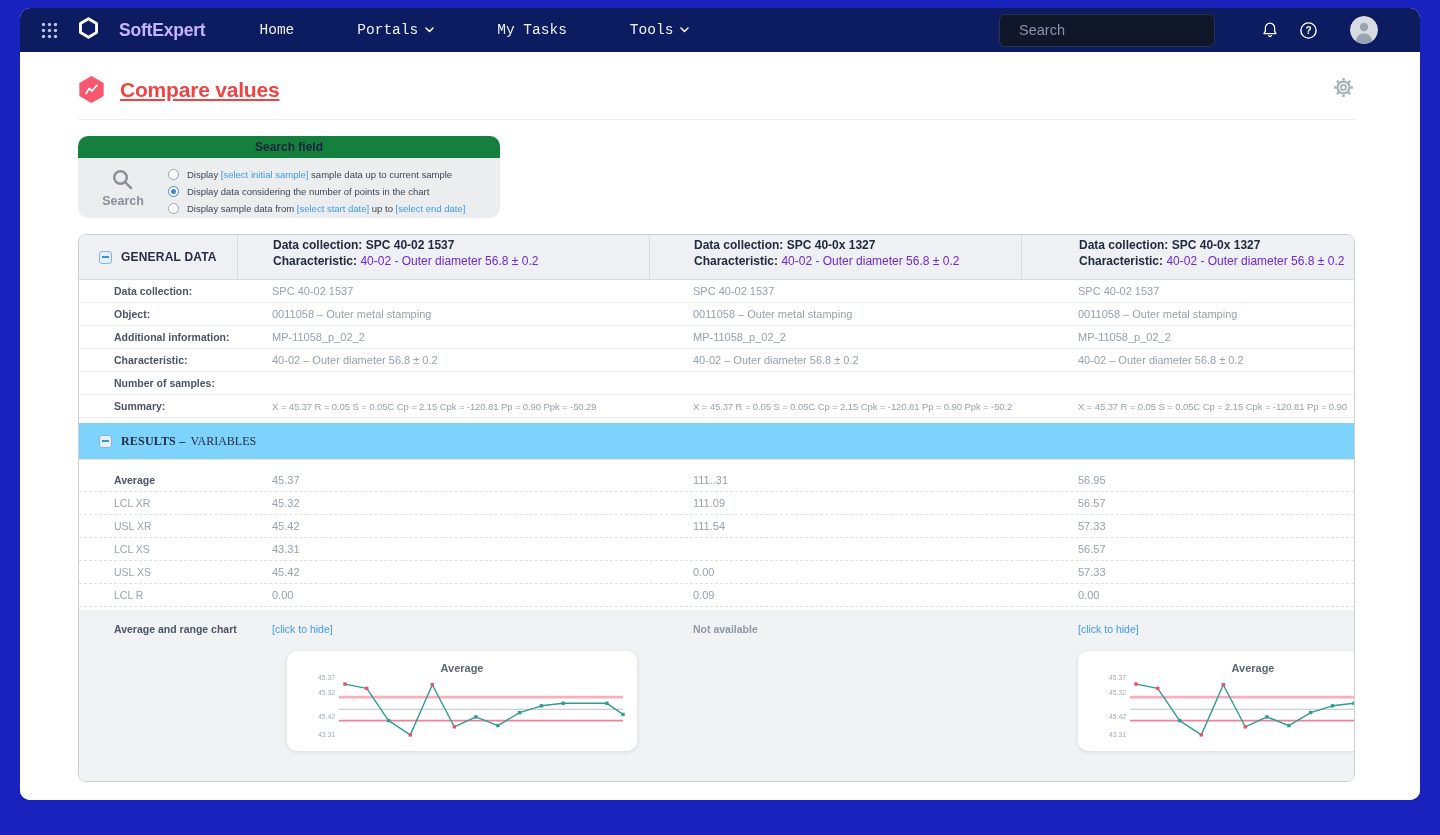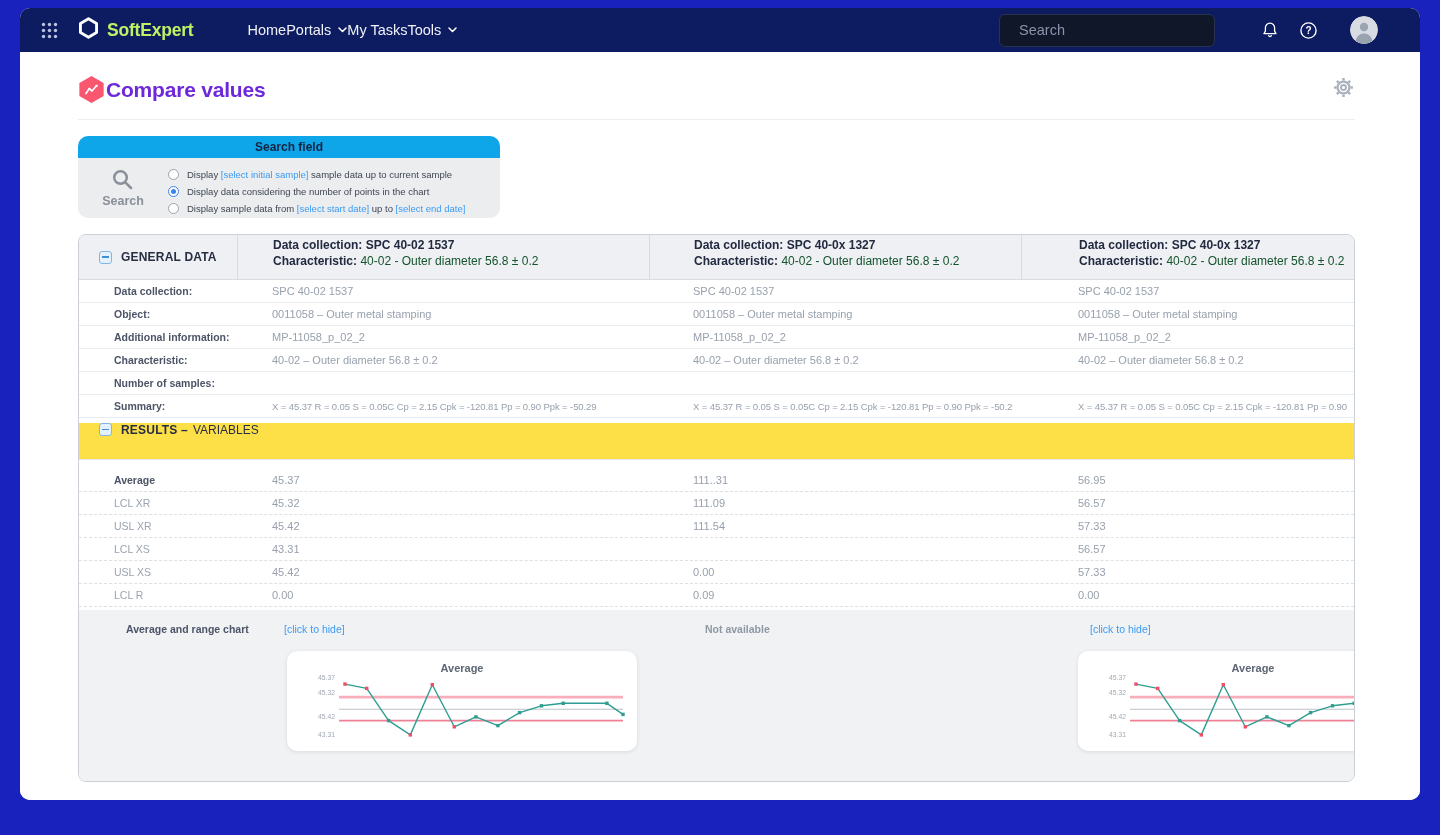--- a/index.html
+++ b/index.html
@@ -3,43 +3,43 @@
 <meta charset="utf-8">
 <style>
   html,body{margin:0;padding:0;background:#1a22be;font-family:"Liberation Sans",sans-serif;-webkit-font-smoothing:antialiased;}
   .frame{width:1440px;height:835px;box-sizing:border-box;padding:8px 20px 0;background:#1a22be;}
   .app{width:1400px;height:792px;border-radius:10px;overflow:hidden;display:flex;flex-direction:column;background:#fff;}
 
   
   .navbar{height:44px;background:#0d1c60;display:flex;align-items:center;flex:none;}
   .waffle{margin-left:20px;display:flex;cursor:pointer;}
   .logo{display:flex;align-items:center;margin-left:18px;cursor:pointer;}
-  .logo-text{color:#bef264;font-weight:bold;font-size:17.5px;margin-left:7px;letter-spacing:-0.2px;}
-  .menu{display:flex;margin-left:54px;}
+  .logo-text{color:#c4b5fd;font-weight:bold;font-size:17.5px;margin-left:19px;letter-spacing:-0.2px;}
+  .menu{display:flex;margin-left:54px;gap:63px;font-family:Liberation Mono, monospace;}
   .menu-item{display:flex;align-items:center;gap:7px;color:#eef1f7;font-size:14.5px;font-weight:500;cursor:pointer;}
   .nav-right{margin-left:auto;display:flex;align-items:center;padding-right:42px;}
   .nav-search{width:216px;height:33px;background:#0f1728;border:1px solid #28334f;border-radius:6px;display:flex;align-items:center;box-sizing:border-box;padding:0 9px;}
   .nav-search input{flex:1;background:transparent;border:none;outline:none;color:#cfd6e6;font-size:14.5px;margin-left:8px;font-family:"Liberation Sans",sans-serif;}
   .nav-search input::placeholder{color:#8a93ab;}
   .icon-btn{display:flex;align-items:center;cursor:pointer;}
   .bell{margin-left:46px;}
   .help{margin-left:20px;}
   .avatar{margin-left:32px;width:28px;height:28px;border-radius:50%;overflow:hidden;cursor:pointer;}
 
   
   .content{flex:1;background:#fff;padding:0 65px 0 58px;overflow:hidden;}
   .page-header{display:flex;align-items:center;padding-top:24px;}
   .hex-icon{width:27px;height:27px;background:#f9566f;clip-path:polygon(50% 0,95% 26%,95% 74%,50% 100%,5% 74%,5% 26%);display:flex;align-items:center;justify-content:center;flex:none;}
-  .page-title{font-size:21px;font-weight:bold;color:#6d28d9;margin-left:1px;letter-spacing:-0.2px;}
+  .page-title{font-size:21px;font-weight:bold;color:#ef4444;margin-left:15px;letter-spacing:-0.2px;text-decoration:underline;}
   .gear{margin-left:auto;cursor:pointer;}
   .header-divider{border-bottom:1px solid #eceef1;margin-top:16px;}
 
   
   .search-panel{width:422px;margin-top:16px;border-radius:10px;overflow:hidden;}
-  .sp-header{height:22px;background:#0ea5e9;text-align:center;font-size:12px;font-weight:bold;color:#16233f;line-height:22px;}
+  .sp-header{height:22px;background:#15803d;text-align:center;font-size:12px;font-weight:bold;color:#16233f;line-height:22px;}
   .sp-body{height:60px;background:#ebedee;display:flex;}
   .sp-search{width:90px;display:flex;flex-direction:column;align-items:center;justify-content:center;color:#8a9099;cursor:pointer;}
   .sp-search-label{font-size:12.5px;font-weight:bold;margin-top:2px;}
   .sp-options{flex:1;padding-top:8px;}
   .sp-option{display:flex;align-items:center;height:17px;font-size:9.5px;color:#3f4654;}
   .radio{width:11px;height:11px;border-radius:50%;border:1px solid #9aa2ad;background:#fff;margin-right:8px;flex:none;box-sizing:border-box;position:relative;cursor:pointer;}
   .radio.checked{border-color:#3e83ea;}
   .radio.checked::after{content:'';position:absolute;inset:2px;border-radius:50%;background:#3e83ea;}
   .lnk{color:#3d9bf3;}
 
@@ -48,40 +48,40 @@
   .grid4{display:grid;grid-template-columns:150px 404px 364px 357px;gap:8px;}
   .t-header{background:#eef0f3;border-bottom:1px solid #d8dce1;height:44px;}
   .h-section{display:flex;align-items:center;padding-left:20px;font-size:12px;font-weight:bold;color:#272e42;letter-spacing:0.2px;}
   .collapse-icon{width:13px;height:13px;border:1px solid #82b6e4;border-radius:3px;background:#e4f1fc;position:relative;margin-right:9px;flex:none;box-sizing:border-box;cursor:pointer;}
   .collapse-icon::after{content:'';position:absolute;left:2px;right:2px;top:4.6px;height:1.6px;background:#3d8fd9;}
   .h-col{padding-top:2px;border-left:1px solid #d8dce1;font-size:12px;line-height:16px;white-space:nowrap;overflow:hidden;}
   .h-col.c1{padding-left:35px;}
   .h-col.c2{padding-left:44px;}
   .h-col.c3{padding-left:57px;}
   .hb{font-weight:bold;color:#222a40;}
-  .hv{color:#14532d;}
+  .hv{color:#6d28d9;}
   .row{height:22px;align-items:center;border-bottom:1px solid #e9ecef;font-size:11px;}
   .lbl{padding-left:35px;font-weight:bold;color:#4c5466;font-size:10.5px;white-space:nowrap;}
   .val{color:#98a1ad;white-space:nowrap;overflow:hidden;}
   .val.c1{padding-left:35px;}
   .val.c2{padding-left:44px;}
   .val.c3{padding-left:57px;}
   .row.summary .val{font-size:9.5px;letter-spacing:-0.1px;}
-  .sect{height:36px;background:#fde047;display:flex;padding-left:20px;border-bottom:1px solid #e2e5ea;font-size:12px;color:#272e42;}
+  .sect{height:36px;background:#7dd3fc;display:flex;align-items:center;padding-left:20px;border-bottom:1px solid #e2e5ea;font-size:12px;color:#272e42;font-family:Liberation Serif, serif;}
   .sect.results{border-top:5px solid #fff;}
   .sect-b{font-weight:bold;letter-spacing:0.2px;}
   .sect-r{margin-left:5px;}
   .vars{padding:9px 0 3px;}
   .vrow{height:22px;align-items:center;border-bottom:1px dashed #dce1e7;font-size:11px;}
   .vlbl{padding-left:35px;color:#9aa3af;font-size:10.5px;white-space:nowrap;}
   .vlbl.strong{font-weight:bold;color:#4c5466;}
 
   
   .chart-band{background:#f0f2f4;}
-  .cb-labels{padding-top:13px;font-size:10.5px;align-items:center;padding-left:12px;}
+  .cb-labels{padding-top:13px;font-size:10.5px;align-items:center;}
   .cell{white-space:nowrap;}
   .cell.c1{padding-left:35px;}
   .cell.c2{padding-left:44px;}
   .cell.c3{padding-left:57px;}
   .link{color:#3d9bf3;cursor:pointer;}
   .na{font-weight:bold;color:#8f98a4;}
   .cb-cards{margin-top:16px;padding-bottom:30px;}
   .chart-card{width:350px;height:100px;background:#fff;border-radius:10px;box-shadow:0 1px 4px rgba(20,30,60,.1);margin-left:50px;}
   .chart-card.cc3{margin-left:57px;}
   .chart-title{text-align:center;font-size:11px;font-weight:bold;color:#5d6674;padding-top:11px;}

